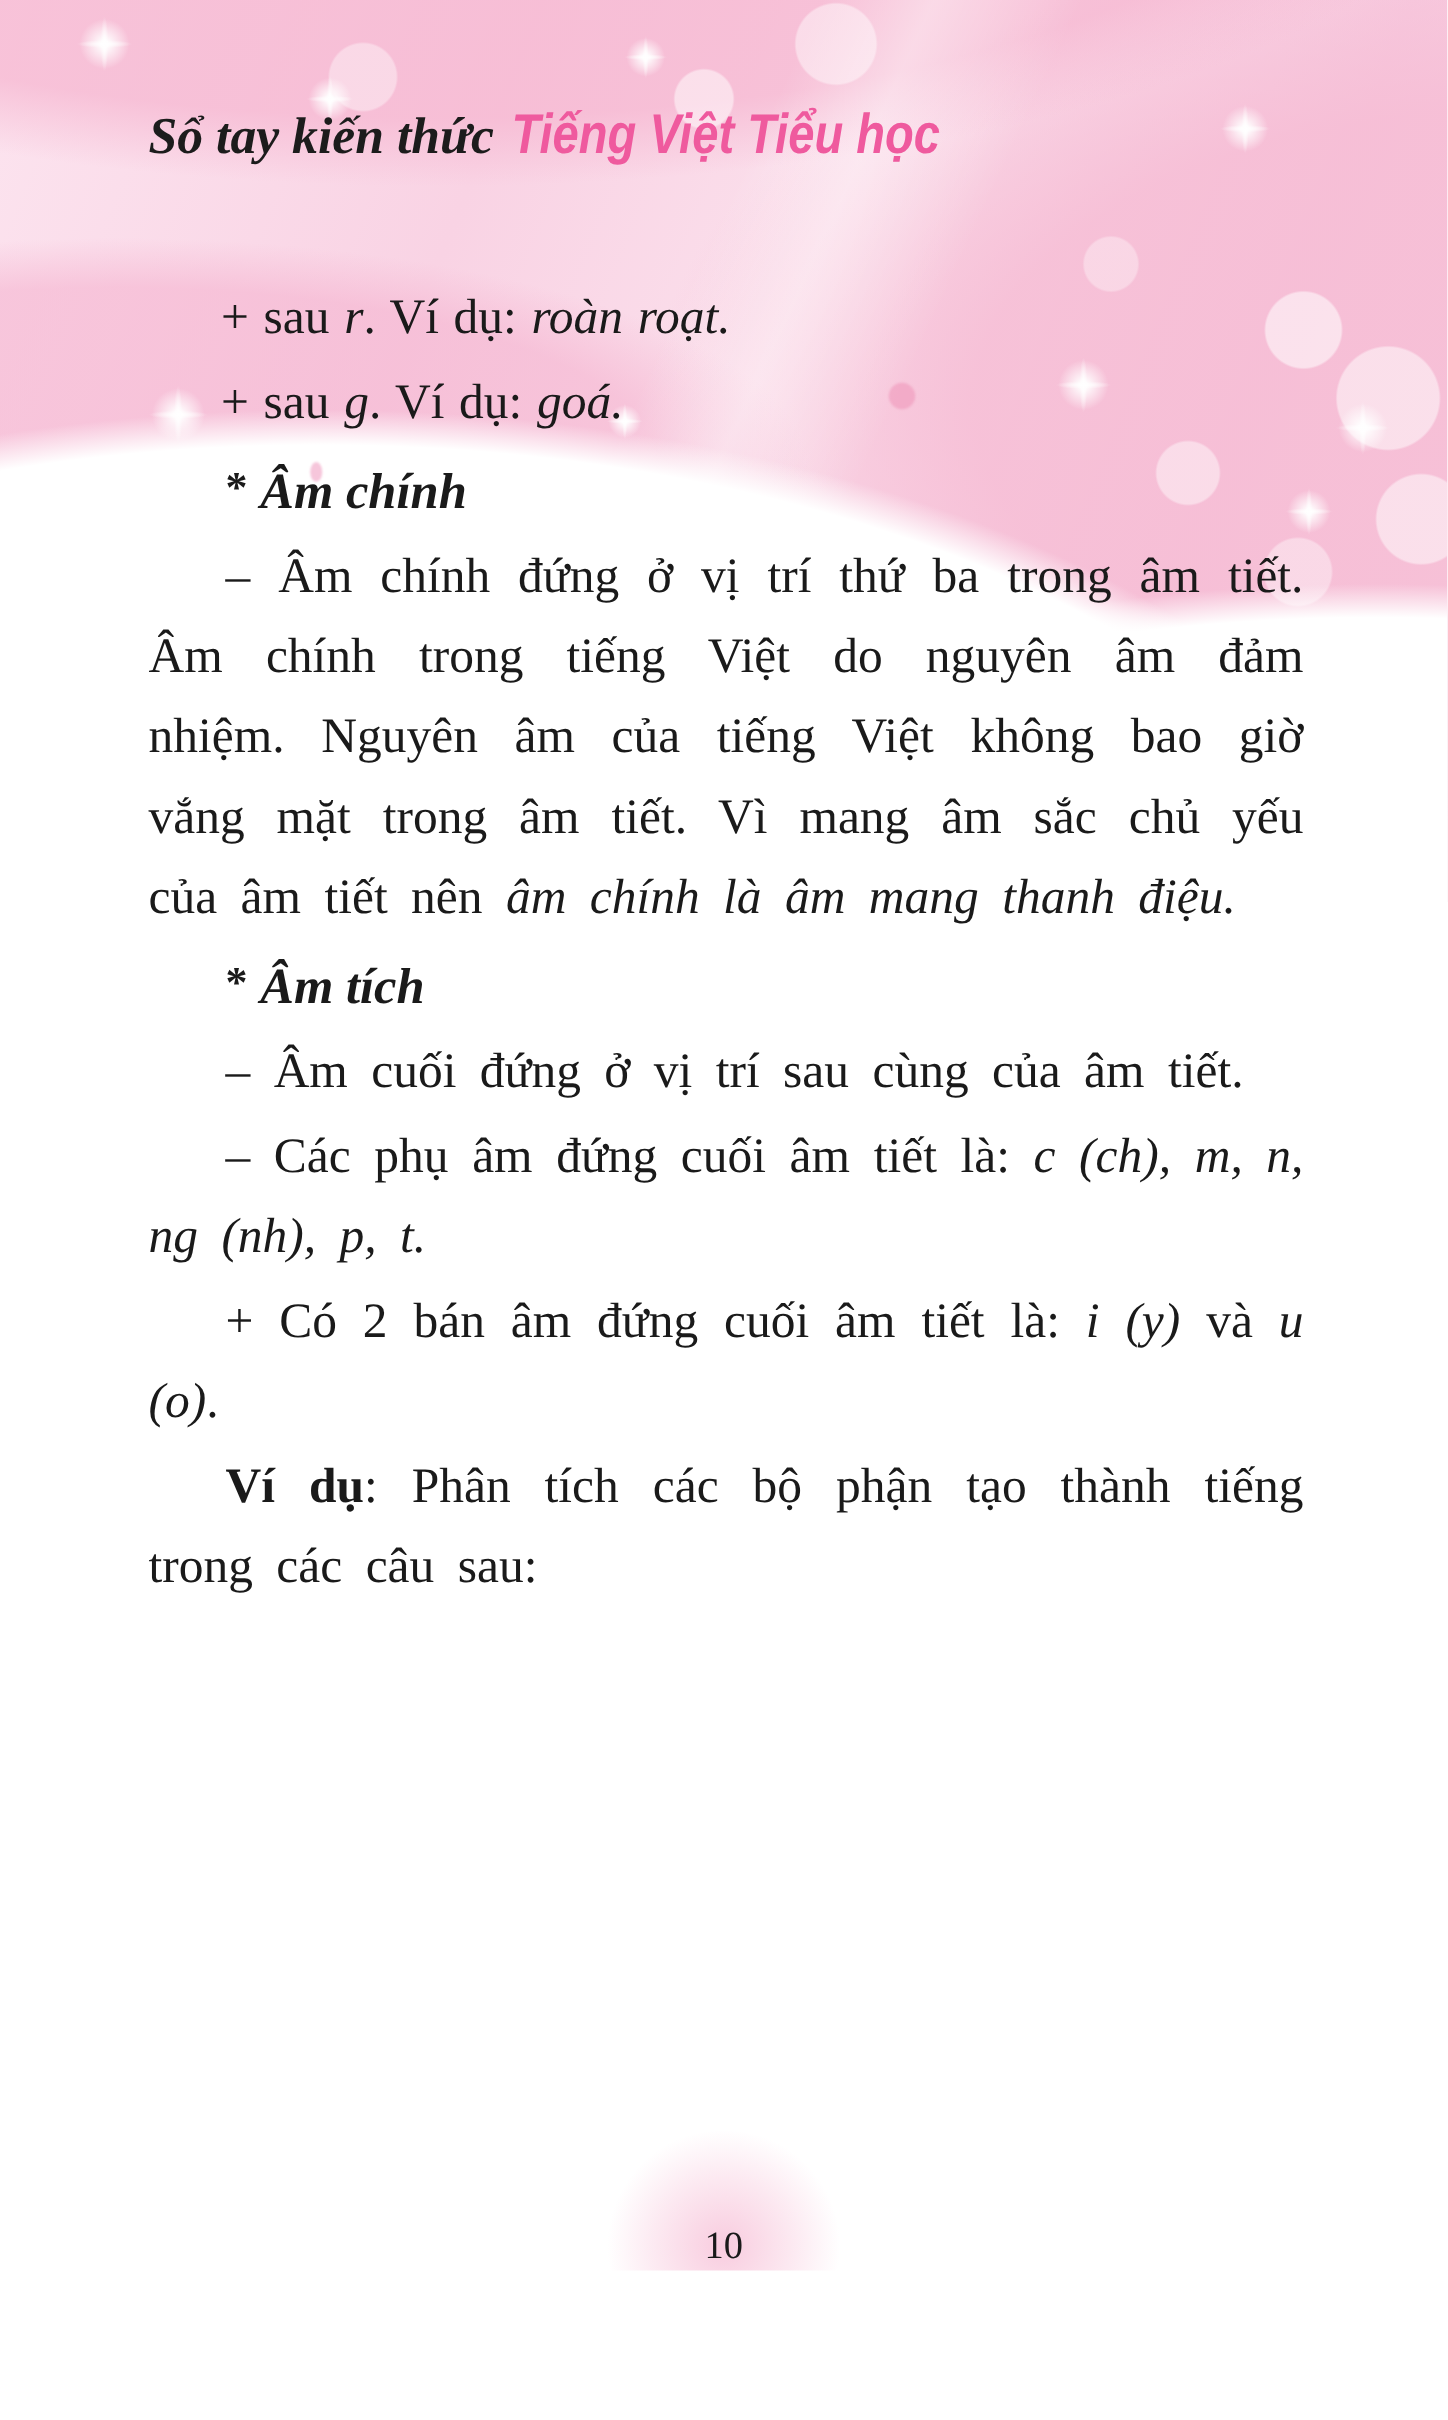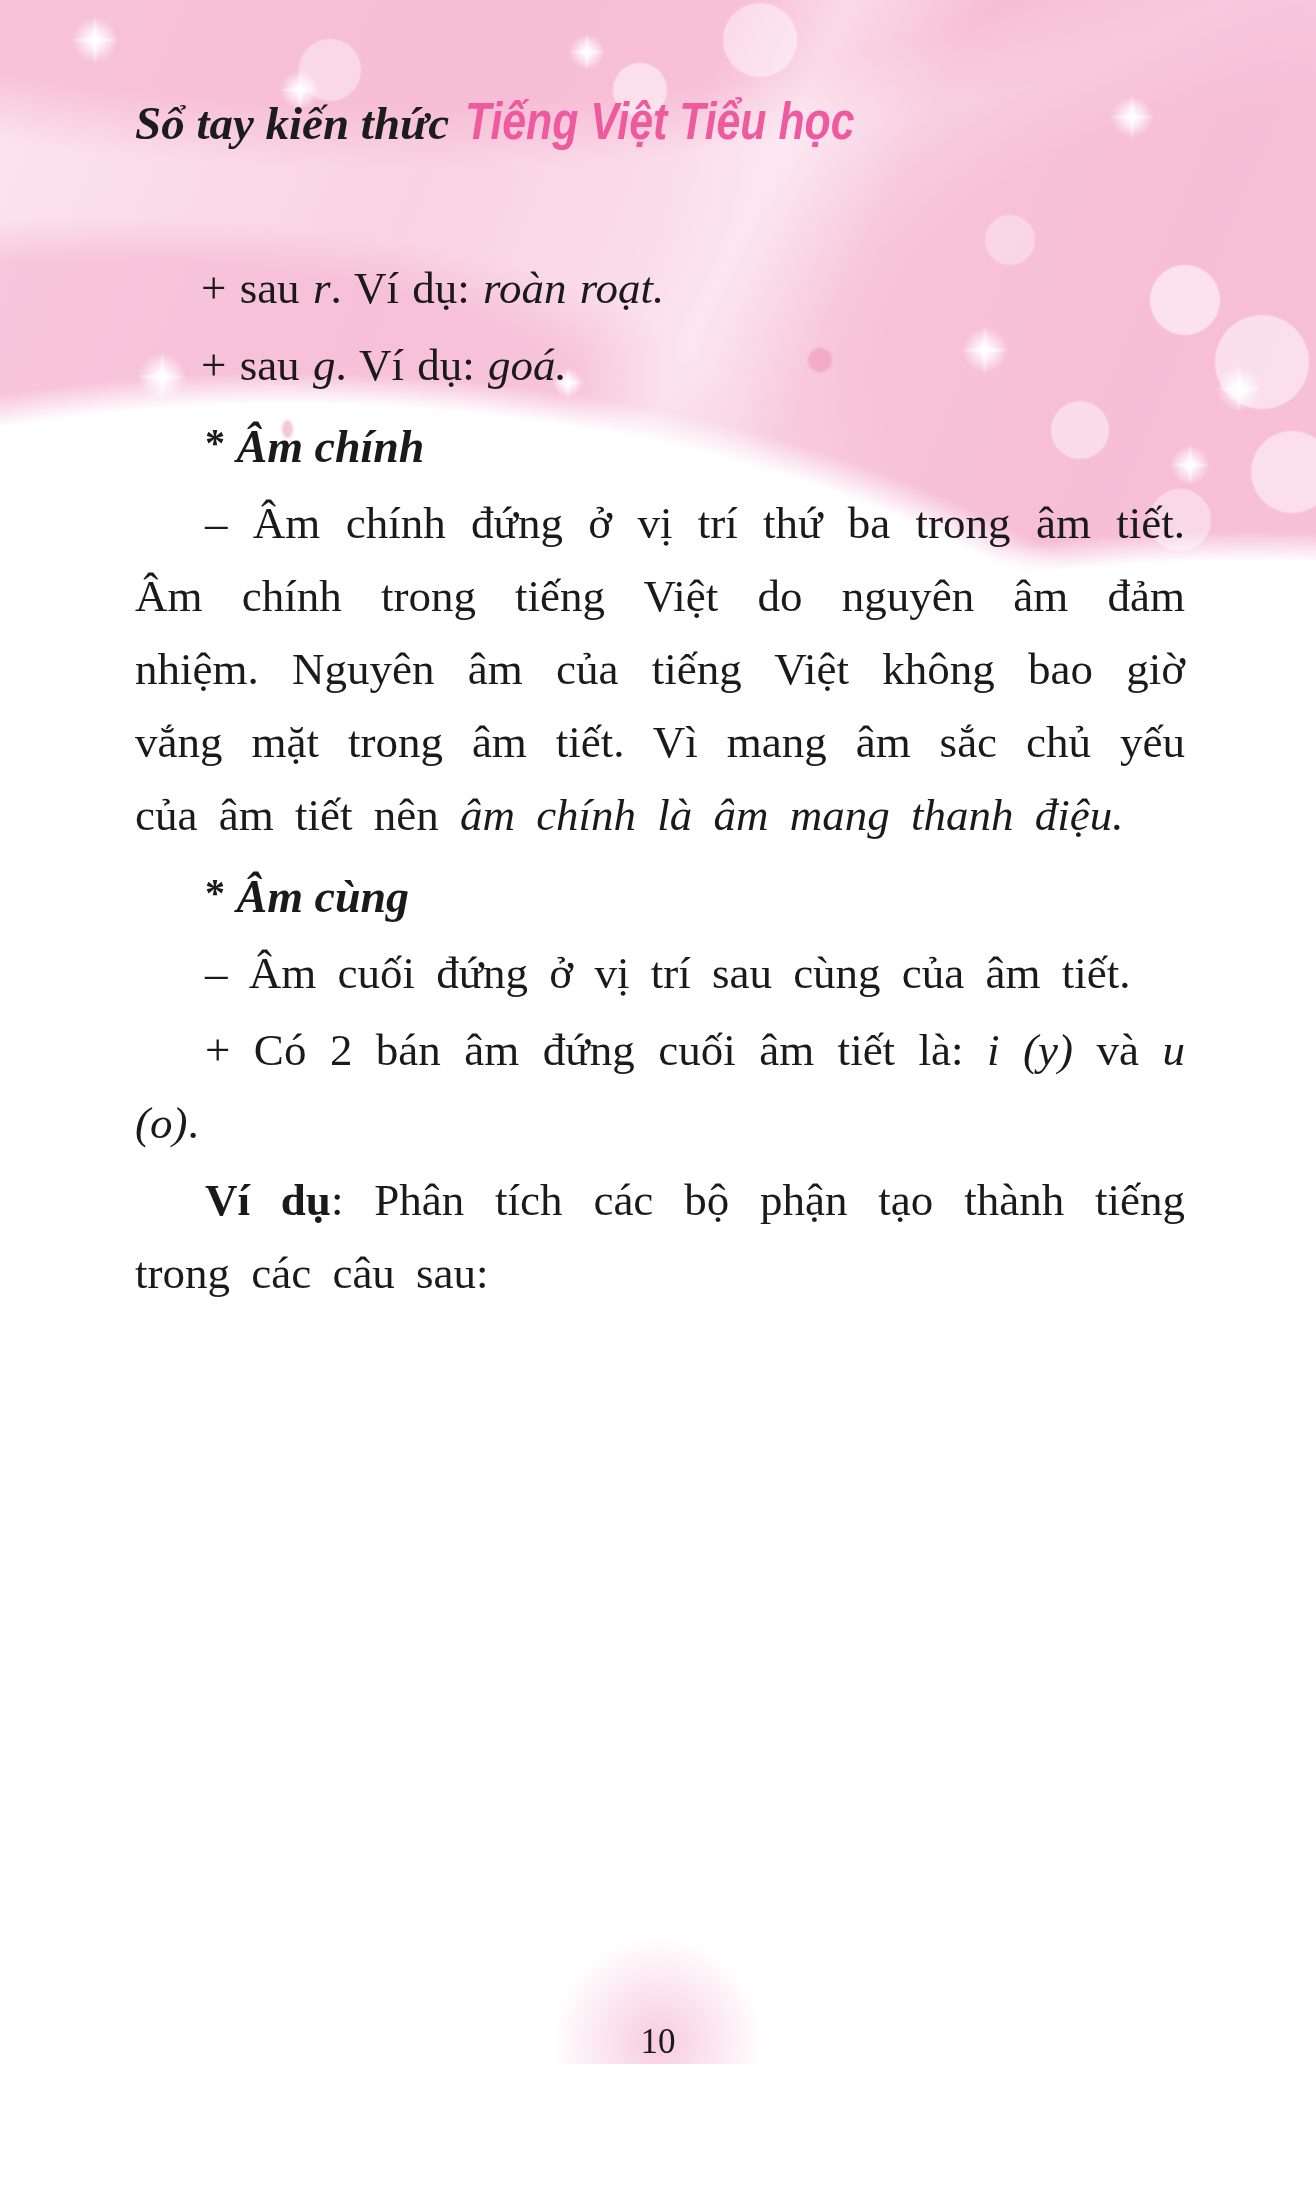--- a/index.html
+++ b/index.html
@@ -100,24 +100,25 @@
     <p class="para tight"><span>+ sau </span><span class="it">r</span><span>. Ví dụ: </span><span class="it">roàn roạt.</span></p>
 
     <p class="para tight"><span>+ sau </span><span class="it">g</span><span>. Ví dụ: </span><span class="it">goá.</span></p>
 
     <p class="heading"><span class="star">*</span> <span>Âm chính</span></p>
 
     <p class="para"><span>– Âm chính đứng ở vị trí thứ ba trong âm tiết. Âm chính trong tiếng Việt do nguyên âm đảm nhiệm. Nguyên âm của tiếng Việt không bao giờ vắng mặt trong âm tiết. Vì mang âm sắc chủ yếu của âm tiết nên </span><span class="it">âm chính là âm mang thanh điệu.</span></p>
 
 
 
-    <p class="heading"><span class="star">*</span> <span>Âm cùng</span></p>
+    <p class="heading"><span class="star">*</span> <span>Âm tích</span></p>
 
     <p class="para"><span>– Âm cuối đứng ở vị trí sau cùng của âm tiết.</span></p>
 
+    <p class="para"><span>– Các phụ âm đứng cuối âm tiết là: </span><span class="it">c (ch), m, n, ng (nh), p, t.</span></p>
 
     <p class="para"><span>+ Có 2 bán âm đứng cuối âm tiết là: </span><span class="it">i (y)</span><span> và </span><span class="it">u (o)</span><span>.</span></p>
 
     <p class="para"><span class="b">Ví dụ</span><span>: Phân tích các bộ phận tạo thành tiếng trong các câu sau:</span></p>
 
   </div>
 
   <div class="page-num-glow"></div>
   <span class="page-num">10</span>
 

